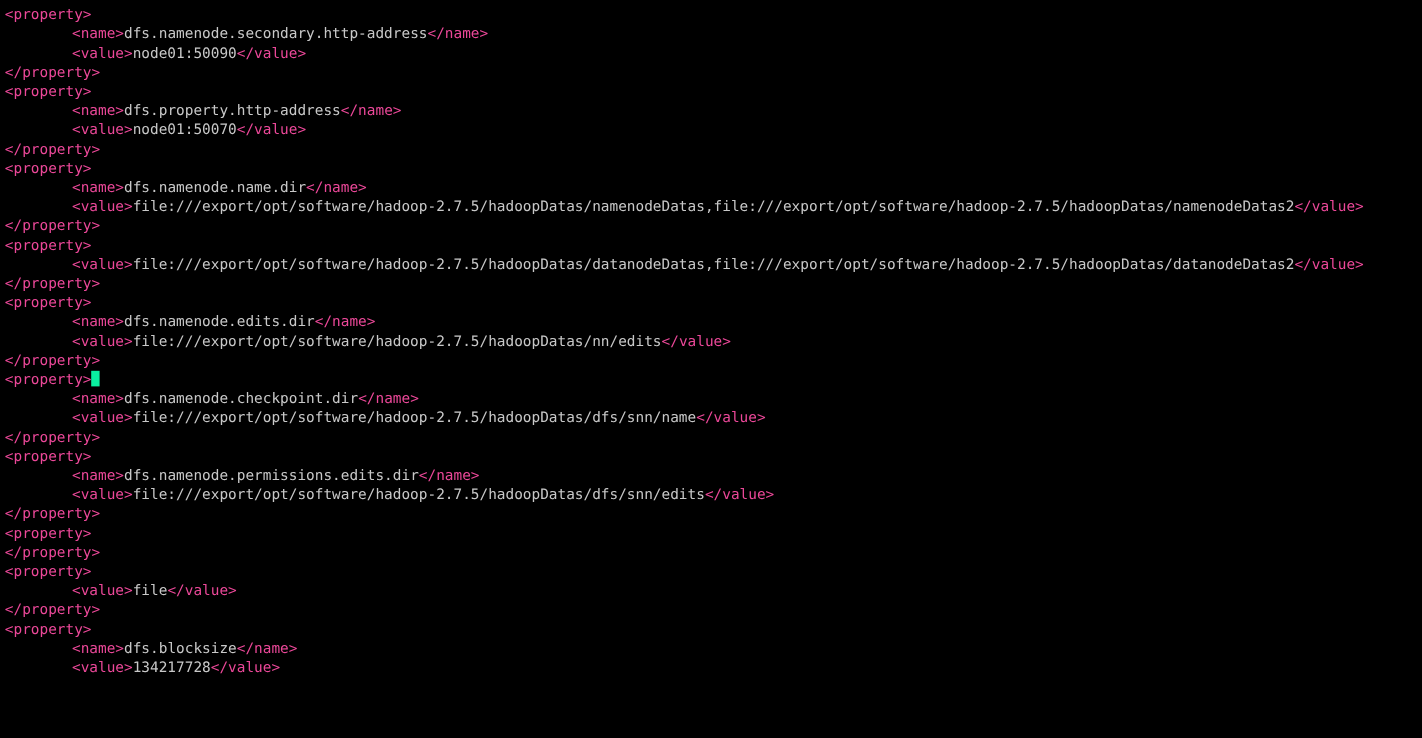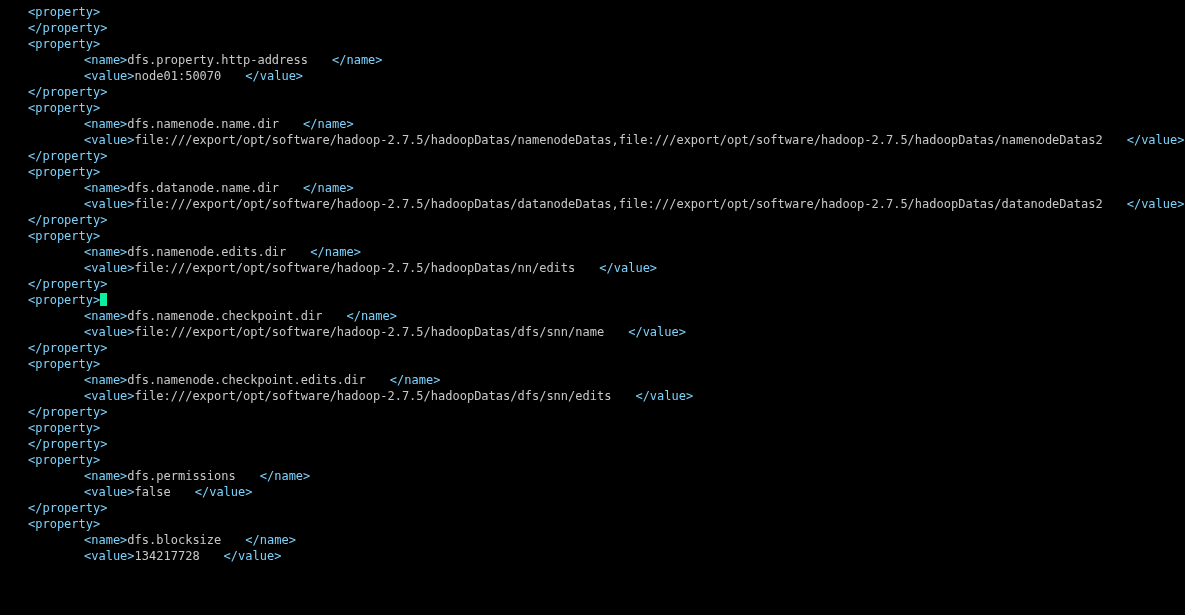--- a/index.html
+++ b/index.html
@@ -10,64 +10,64 @@
     font-family: "DejaVu Sans Mono", "Liberation Mono", Consolas, Menlo, monospace;
     font-size: 12px;
     line-height: 16px;
     width: 1185px;
     overflow-x: hidden;
   }
   .terminal {
     padding: 4px 4px;
     white-space: nowrap;
   }
-  .tag   { color: #7dd3fc; margin-left: 24px; }   
+  .tag   { color: #ec4899; }   
   .txt   { color: #c8c8c8; }   
   .cursor {
     display: inline-block;
     width: 7px;
     height: 13px;
     background: #0af0a0;
     vertical-align: -2px;
   }
   .line { white-space: pre; }
   .ind1 { padding-left: 56px; }  
 </style>
 </head>
 <body>
 
 <div class="terminal" id="root">
     <div class="line "><span class="tag">&lt;property&gt;</span></div>
+    <div class="line ind1"><span class="tag">&lt;name&gt;</span><span class="txt">dfs.namenode.secondary.http-address</span><span class="tag">&lt;/name&gt;</span></div>
+    <div class="line ind1"><span class="tag">&lt;value&gt;</span><span class="txt">node01:50090</span><span class="tag">&lt;/value&gt;</span></div>
     <div class="line "><span class="tag">&lt;/property&gt;</span></div>
     <div class="line "><span class="tag">&lt;property&gt;</span></div>
     <div class="line ind1"><span class="tag">&lt;name&gt;</span><span class="txt">dfs.property.http-address</span><span class="tag">&lt;/name&gt;</span></div>
     <div class="line ind1"><span class="tag">&lt;value&gt;</span><span class="txt">node01:50070</span><span class="tag">&lt;/value&gt;</span></div>
     <div class="line "><span class="tag">&lt;/property&gt;</span></div>
     <div class="line "><span class="tag">&lt;property&gt;</span></div>
     <div class="line ind1"><span class="tag">&lt;name&gt;</span><span class="txt">dfs.namenode.name.dir</span><span class="tag">&lt;/name&gt;</span></div>
     <div class="line ind1"><span class="tag">&lt;value&gt;</span><span class="txt">file:///export/opt/software/hadoop-2.7.5/hadoopDatas/namenodeDatas,file:///export/opt/software/hadoop-2.7.5/hadoopDatas/namenodeDatas2</span><span class="tag">&lt;/value&gt;</span></div>
     <div class="line "><span class="tag">&lt;/property&gt;</span></div>
     <div class="line "><span class="tag">&lt;property&gt;</span></div>
-    <div class="line ind1"><span class="tag">&lt;name&gt;</span><span class="txt">dfs.datanode.name.dir</span><span class="tag">&lt;/name&gt;</span></div>
     <div class="line ind1"><span class="tag">&lt;value&gt;</span><span class="txt">file:///export/opt/software/hadoop-2.7.5/hadoopDatas/datanodeDatas,file:///export/opt/software/hadoop-2.7.5/hadoopDatas/datanodeDatas2</span><span class="tag">&lt;/value&gt;</span></div>
     <div class="line "><span class="tag">&lt;/property&gt;</span></div>
     <div class="line "><span class="tag">&lt;property&gt;</span></div>
     <div class="line ind1"><span class="tag">&lt;name&gt;</span><span class="txt">dfs.namenode.edits.dir</span><span class="tag">&lt;/name&gt;</span></div>
     <div class="line ind1"><span class="tag">&lt;value&gt;</span><span class="txt">file:///export/opt/software/hadoop-2.7.5/hadoopDatas/nn/edits</span><span class="tag">&lt;/value&gt;</span></div>
     <div class="line "><span class="tag">&lt;/property&gt;</span></div>
     <div class="line "><span class="tag">&lt;property&gt;</span><span class="cursor"></span></div>
     <div class="line ind1"><span class="tag">&lt;name&gt;</span><span class="txt">dfs.namenode.checkpoint.dir</span><span class="tag">&lt;/name&gt;</span></div>
     <div class="line ind1"><span class="tag">&lt;value&gt;</span><span class="txt">file:///export/opt/software/hadoop-2.7.5/hadoopDatas/dfs/snn/name</span><span class="tag">&lt;/value&gt;</span></div>
     <div class="line "><span class="tag">&lt;/property&gt;</span></div>
     <div class="line "><span class="tag">&lt;property&gt;</span></div>
-    <div class="line ind1"><span class="tag">&lt;name&gt;</span><span class="txt">dfs.namenode.checkpoint.edits.dir</span><span class="tag">&lt;/name&gt;</span></div>
+    <div class="line ind1"><span class="tag">&lt;name&gt;</span><span class="txt">dfs.namenode.permissions.edits.dir</span><span class="tag">&lt;/name&gt;</span></div>
     <div class="line ind1"><span class="tag">&lt;value&gt;</span><span class="txt">file:///export/opt/software/hadoop-2.7.5/hadoopDatas/dfs/snn/edits</span><span class="tag">&lt;/value&gt;</span></div>
     <div class="line "><span class="tag">&lt;/property&gt;</span></div>
     <div class="line "><span class="tag">&lt;property&gt;</span></div>
     <div class="line "><span class="tag">&lt;/property&gt;</span></div>
     <div class="line "><span class="tag">&lt;property&gt;</span></div>
-    <div class="line ind1"><span class="tag">&lt;name&gt;</span><span class="txt">dfs.permissions</span><span class="tag">&lt;/name&gt;</span></div>
-    <div class="line ind1"><span class="tag">&lt;value&gt;</span><span class="txt">false</span><span class="tag">&lt;/value&gt;</span></div>
+    <div class="line ind1"><span class="tag">&lt;value&gt;</span><span class="txt">file</span><span class="tag">&lt;/value&gt;</span></div>
     <div class="line "><span class="tag">&lt;/property&gt;</span></div>
     <div class="line "><span class="tag">&lt;property&gt;</span></div>
     <div class="line ind1"><span class="tag">&lt;name&gt;</span><span class="txt">dfs.blocksize</span><span class="tag">&lt;/name&gt;</span></div>
     <div class="line ind1"><span class="tag">&lt;value&gt;</span><span class="txt">134217728</span><span class="tag">&lt;/value&gt;</span></div>
   </div>
 
 </body></html>

